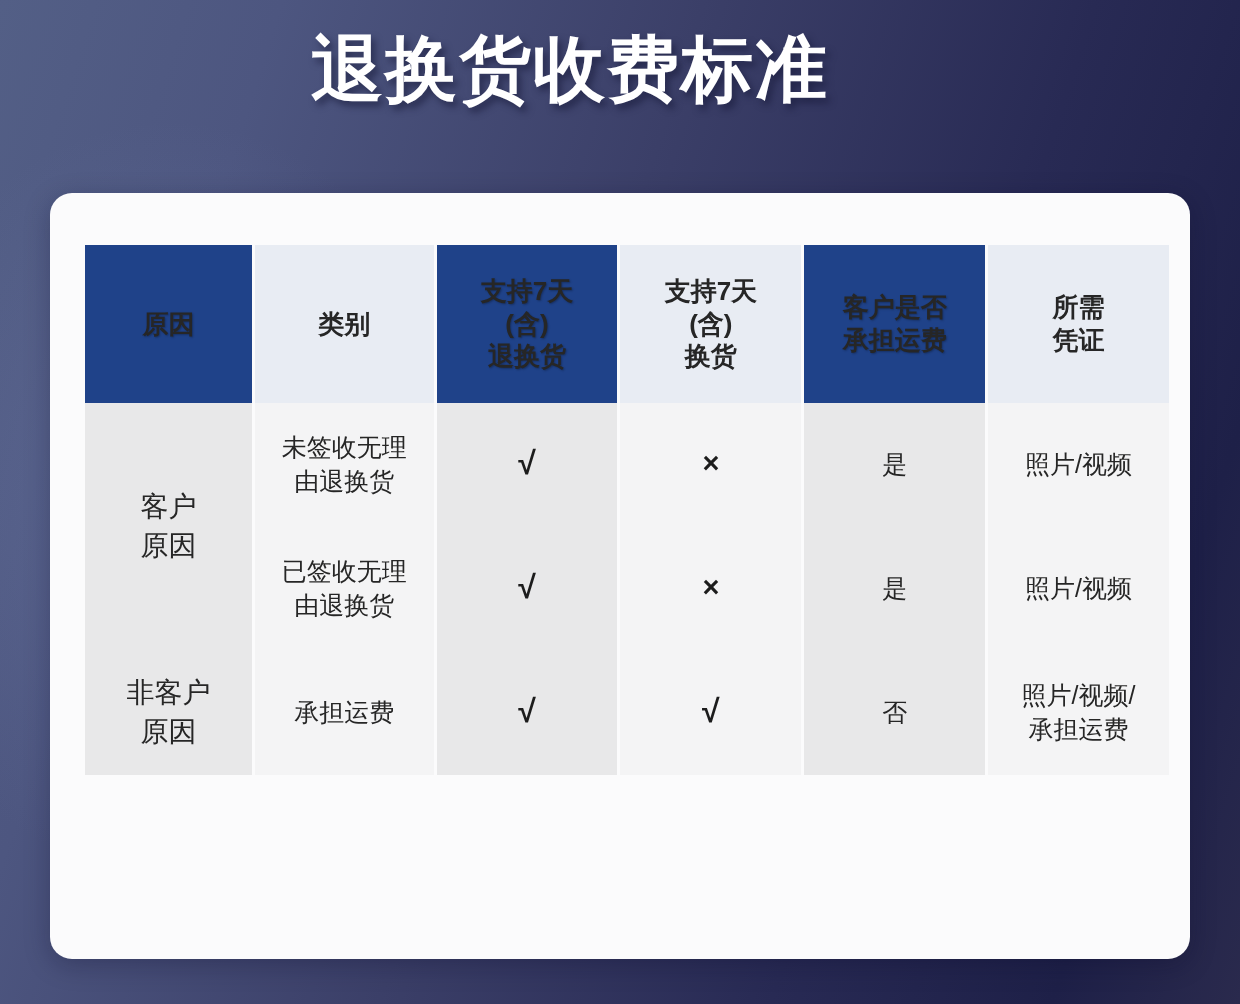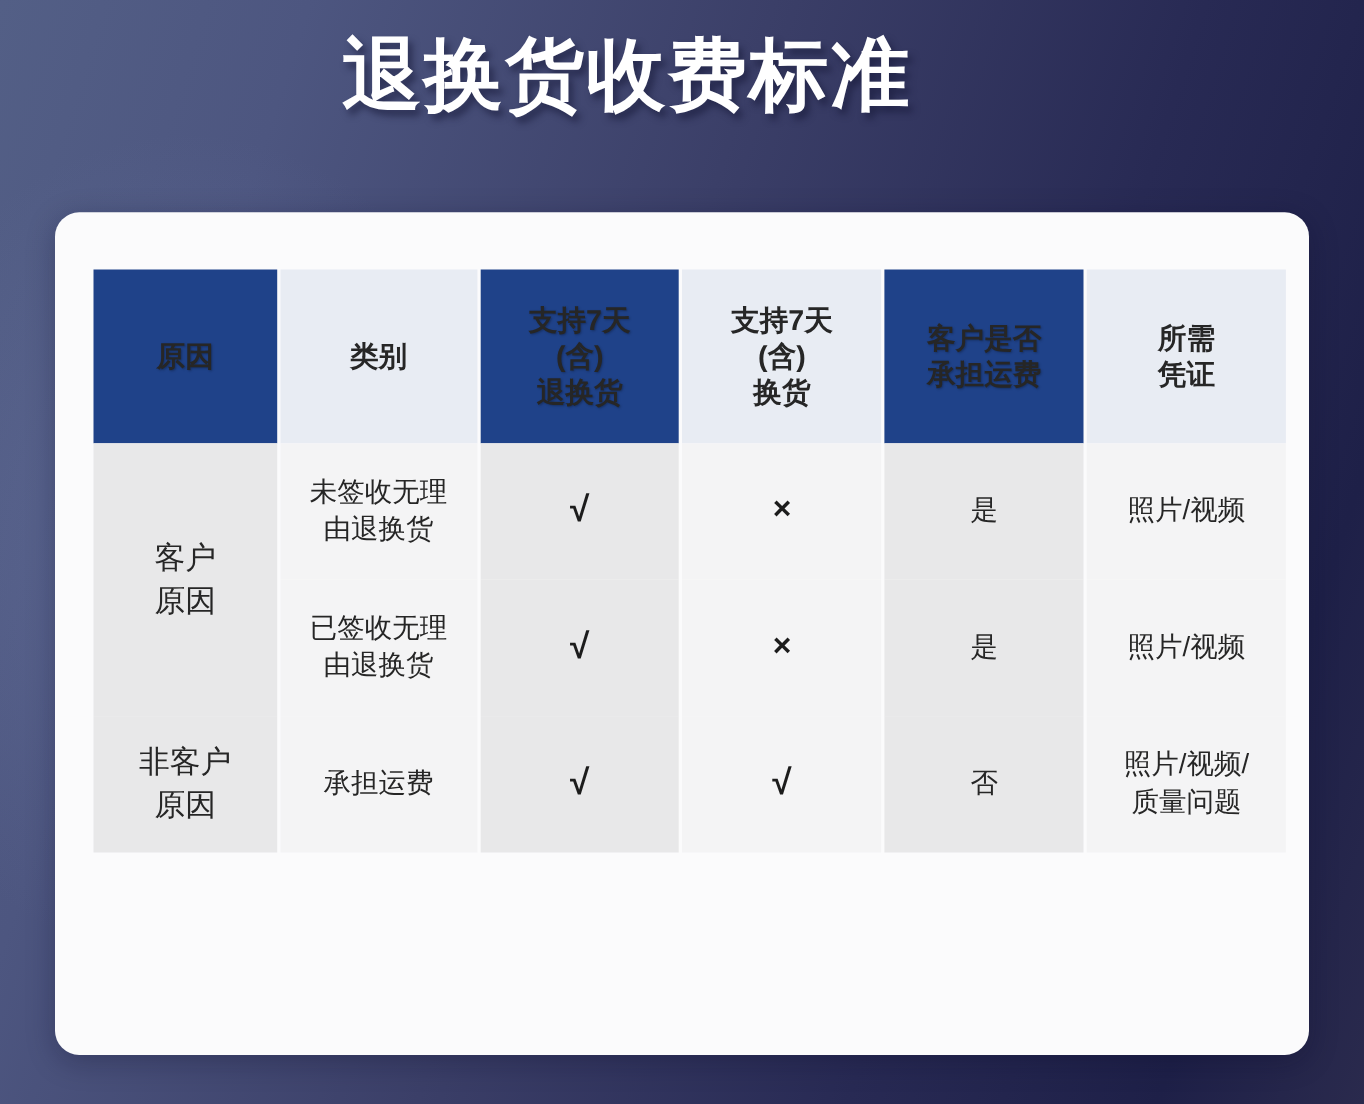--- a/index.html
+++ b/index.html
@@ -168,19 +168,19 @@
           <td class="shade-b nowrap-multiline">照片/视频</td>
         </tr>
         <tr class="data-row">
           <td class="shade-a merged nowrap-multiline">非客户
 原因</td>
           <td class="shade-b nowrap-multiline">承担运费</td>
           <td class="shade-a"><span class="mark check">√</span></td>
           <td class="shade-b"><span class="mark check">√</span></td>
           <td class="shade-a">否</td>
           <td class="shade-b nowrap-multiline">照片/视频/
-质量问题</td>
+承担运费</td>
         </tr>
       </tbody>
     </table>
   </div>
 
 </div>
 
 </body></html>

